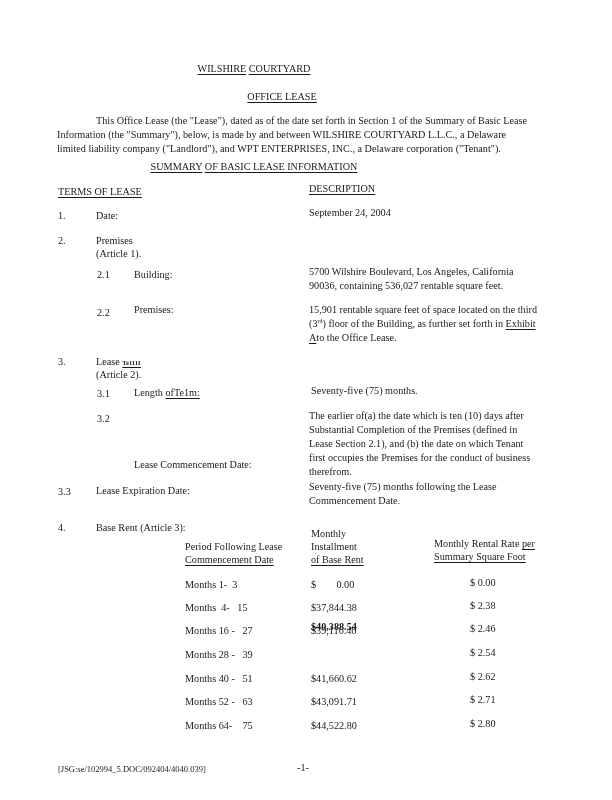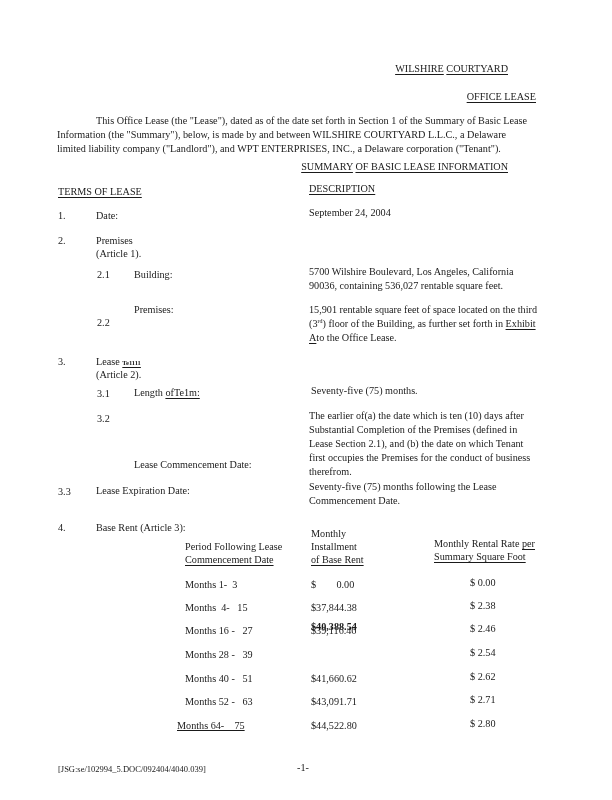--- a/index.html
+++ b/index.html
@@ -1,20 +1,20 @@
 <!DOCTYPE html>
 <html><head>
 <meta charset="utf-8">
 <style>
   html, body { margin:0; padding:0; background:#ffffff; }
   body { width:612px; height:800px; position:relative; overflow:hidden;
          font-family:"Liberation Serif", "DejaVu Serif", serif; color:#1a1a1a; font-size:10.2px; line-height:13.3px; }
   .abs { position:absolute; white-space:nowrap; }
   .u { text-decoration:underline; text-underline-offset:1.5px; }
-  .center { left:0; width:508px; text-align:right; }
+  .center { left:0; width:508px; text-align:center; }
   .small { font-size:8.5px; }
   .tiny { font-size:6.5px; font-weight:bold; }
   sup { font-size:6px; line-height:0; }
 </style>
 </head>
 <body>
 
 <div class="abs center" style="top:62px;">
   <span class="u">WILSHIRE</span>
   <span class="u">COURTYARD</span>
@@ -48,21 +48,21 @@
 </div>
 
 <div>
   <div class="abs" style="top:268px; left:97px;">2.1</div>
   <div class="abs" style="top:268px; left:134px;">Building:</div>
   <div class="abs" style="top:265px; left:309px;">5700 Wilshire Boulevard, Los Angeles, California</div>
   <div class="abs" style="top:279px; left:309px;">90036, containing 536,027 rentable square  feet.</div>
 </div>
 
 <div>
-  <div class="abs" style="top:316px; left:97px;">2.2</div>
+  <div class="abs" style="top:306px; left:97px;">2.2</div>
   <div class="abs" style="top:303px; left:134px;">Premises:</div>
   <div class="abs" style="top:303px; left:309px;">15,901 rentable square feet of space located on the third</div>
   <div class="abs" style="top:317px; left:309px;"><span>(3</span><sup>rd</sup><span>) floor of the Building, as further set forth in </span><span class="u">Exhibit</span></div>
   <div class="abs" style="top:331px; left:309px;"><span class="u">A</span><span>to the Office Lease.</span></div>
 </div>
 
 <div>
   <div class="abs" style="top:355px; left:58px;">3.</div>
   <div class="abs" style="top:355px; left:96px;"><span>Lease </span><span class="u tiny">Te1111</span></div>
   <div class="abs" style="top:368px; left:96px;">(Article 2).</div>
@@ -132,21 +132,21 @@
         <div class="abs" style="top: 672px; left: 185px; white-space: pre;">Months 40 -   51</div>
         <div class="abs" style="top: 672px; left: 311px; white-space: pre;">$41,660.62</div>
         <div class="abs" style="top: 670px; left: 470px; white-space: pre;">$ 2.62</div>
       </div>
       <div>
         <div class="abs" style="top: 695px; left: 185px; white-space: pre;">Months 52 -   63</div>
         <div class="abs" style="top: 695px; left: 311px; white-space: pre;">$43,091.71</div>
         <div class="abs" style="top: 693px; left: 470px; white-space: pre;">$ 2.71</div>
       </div>
       <div>
-        <div class="abs" style="top: 719px; left: 177px; white-space: pre; text-decoration: underline;">Months 64-    75</div>
+        <div class="abs" style="top: 719px; left: 185px; white-space: pre;">Months 64-    75</div>
         <div class="abs" style="top: 719px; left: 311px; white-space: pre;">$44,522.80</div>
         <div class="abs" style="top: 717px; left: 470px; white-space: pre;">$ 2.80</div>
       </div>
     </div>
 </div>
 
 <div class="abs small" style="top:763px; left:58px;">[JSG:se/102994_5.DOC/092404/4040.039]</div>
 <div class="abs" style="top:761px; left:297px;">-1-</div>
 
 </body></html>

